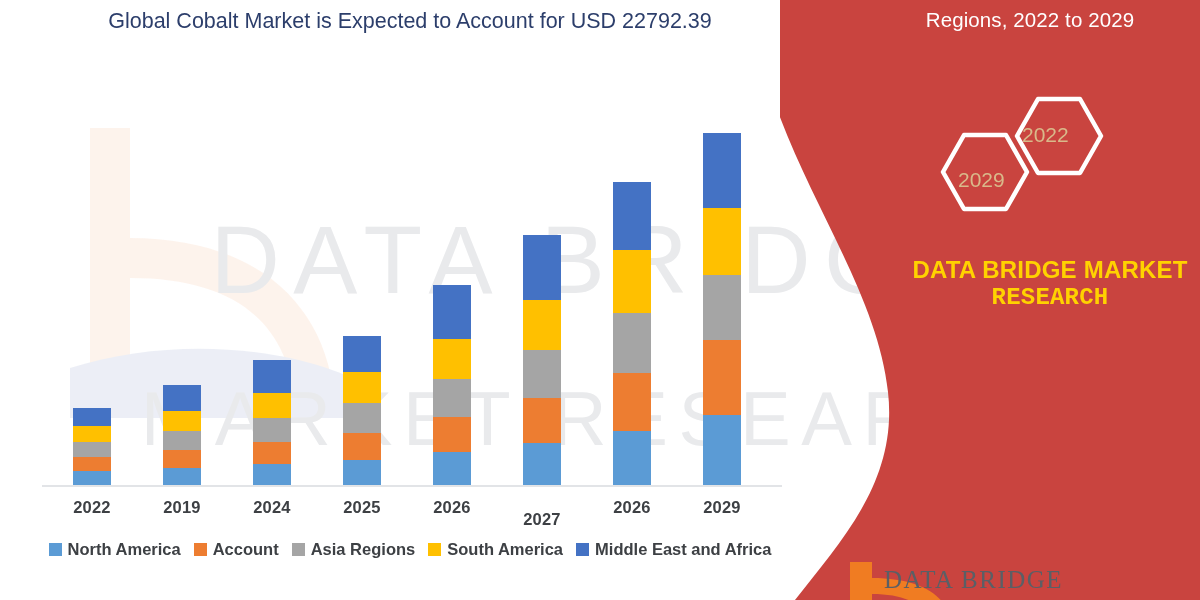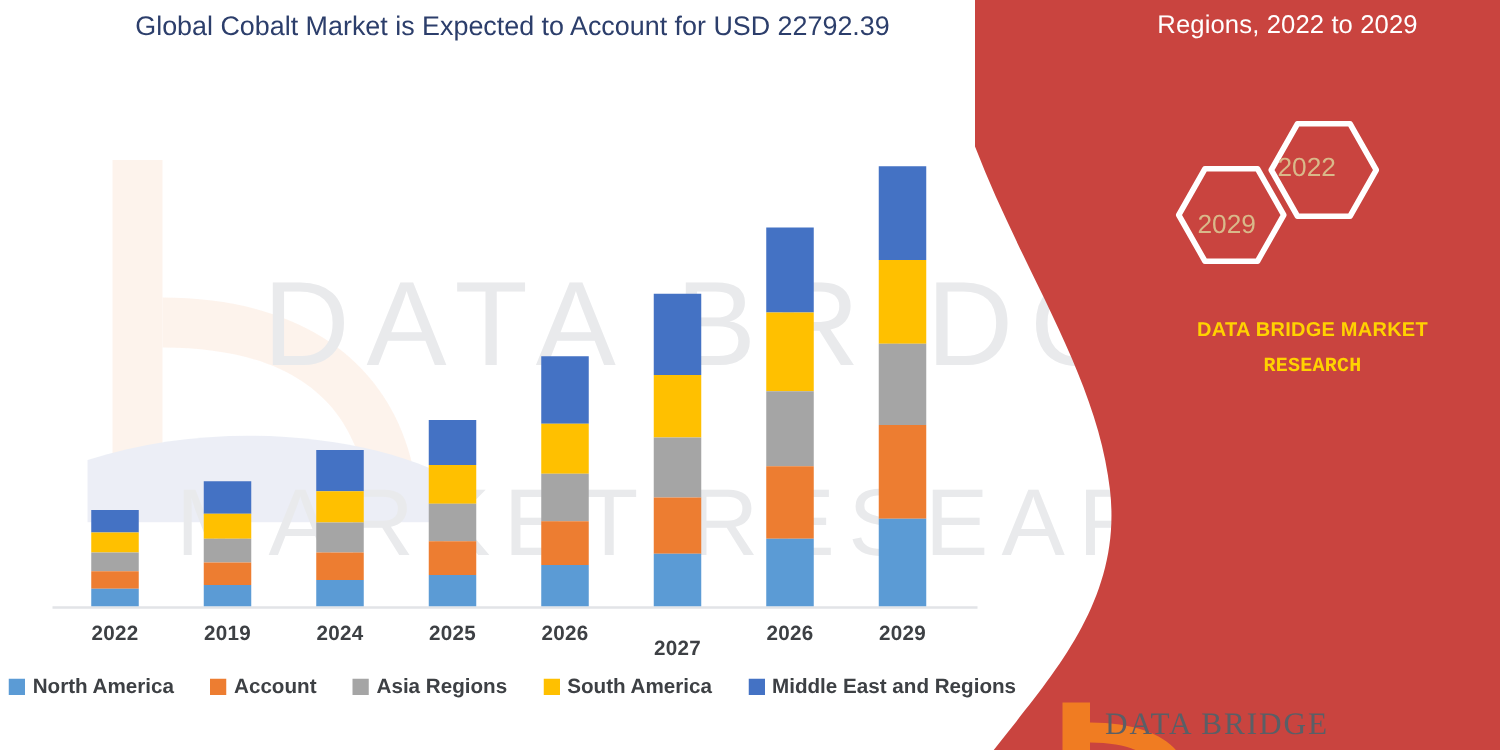--- a/index.html
+++ b/index.html
@@ -40,21 +40,21 @@
   }
   .hex-group { position:absolute; left:920px; top:95px; width:200px; height:130px; }
   .hex-label {
     position:absolute; color:#d9b98a; font-size:21px; font-weight:400;
   }
   .hex-2022-label { left:1022px; top:123px; }
   .hex-2029-label { left:958px; top:168px; }
 
   .brand-line {
     position:absolute; width:300px; left:900px; text-align:center;
-    color:#ffd200; font-size:16px; font-weight:700; letter-spacing:.2px;
+    color:#ffd200; font-size:24px; font-weight:700; letter-spacing:.2px;
   }
   .brand-l1 { top:256px; }
   .brand-l2 { top:284px;font-family:Liberation Mono, monospace; }
 
   
   .logo-bottom { position:absolute; left:842px; top:558px; width:340px; height:60px; }
   .logo-word {
     position:absolute; left:884px; top:566px;
     font-family:"Liberation Serif", serif; font-size:25px;
     letter-spacing:.06em; color:#5a5f66;
@@ -76,21 +76,21 @@
   .seg { width:100%; display:block; }
 
   .xtick {
     position:absolute; top:498px; width:90px; text-align:center;
     font-size:16.5px; font-weight:700; color:#3d4044; letter-spacing:.2px;
   }
 
   
   .legend {
     position:absolute; left:40px; top:540px; width:740px;
-    display:flex; align-items:center; justify-content:center; gap:29px;
+    display:flex; align-items:center; justify-content:center; gap:13px;
   }
   .legend-item { display:flex; align-items:center; gap:6px; }
   .legend-swatch { width:13px; height:13px; display:block; }
   .legend-label { font-size:16.5px; font-weight:700; color:#3d4044; white-space:nowrap; }
 </style>
 </head>
 <body>
 
 <div id="stage">
 
@@ -220,17 +220,17 @@
       <div class="legend-item">
         <span class="legend-swatch" style="background: rgb(165, 165, 165);"></span>
         <span class="legend-label">Asia Regions</span>
       </div>
       <div class="legend-item">
         <span class="legend-swatch" style="background: rgb(255, 192, 0);"></span>
         <span class="legend-label">South America</span>
       </div>
       <div class="legend-item">
         <span class="legend-swatch" style="background: rgb(68, 114, 196);"></span>
-        <span class="legend-label">Middle East and Regions</span>
+        <span class="legend-label">Middle East and Africa</span>
       </div>
     </div>
 
 </div>
 
 </body></html>

